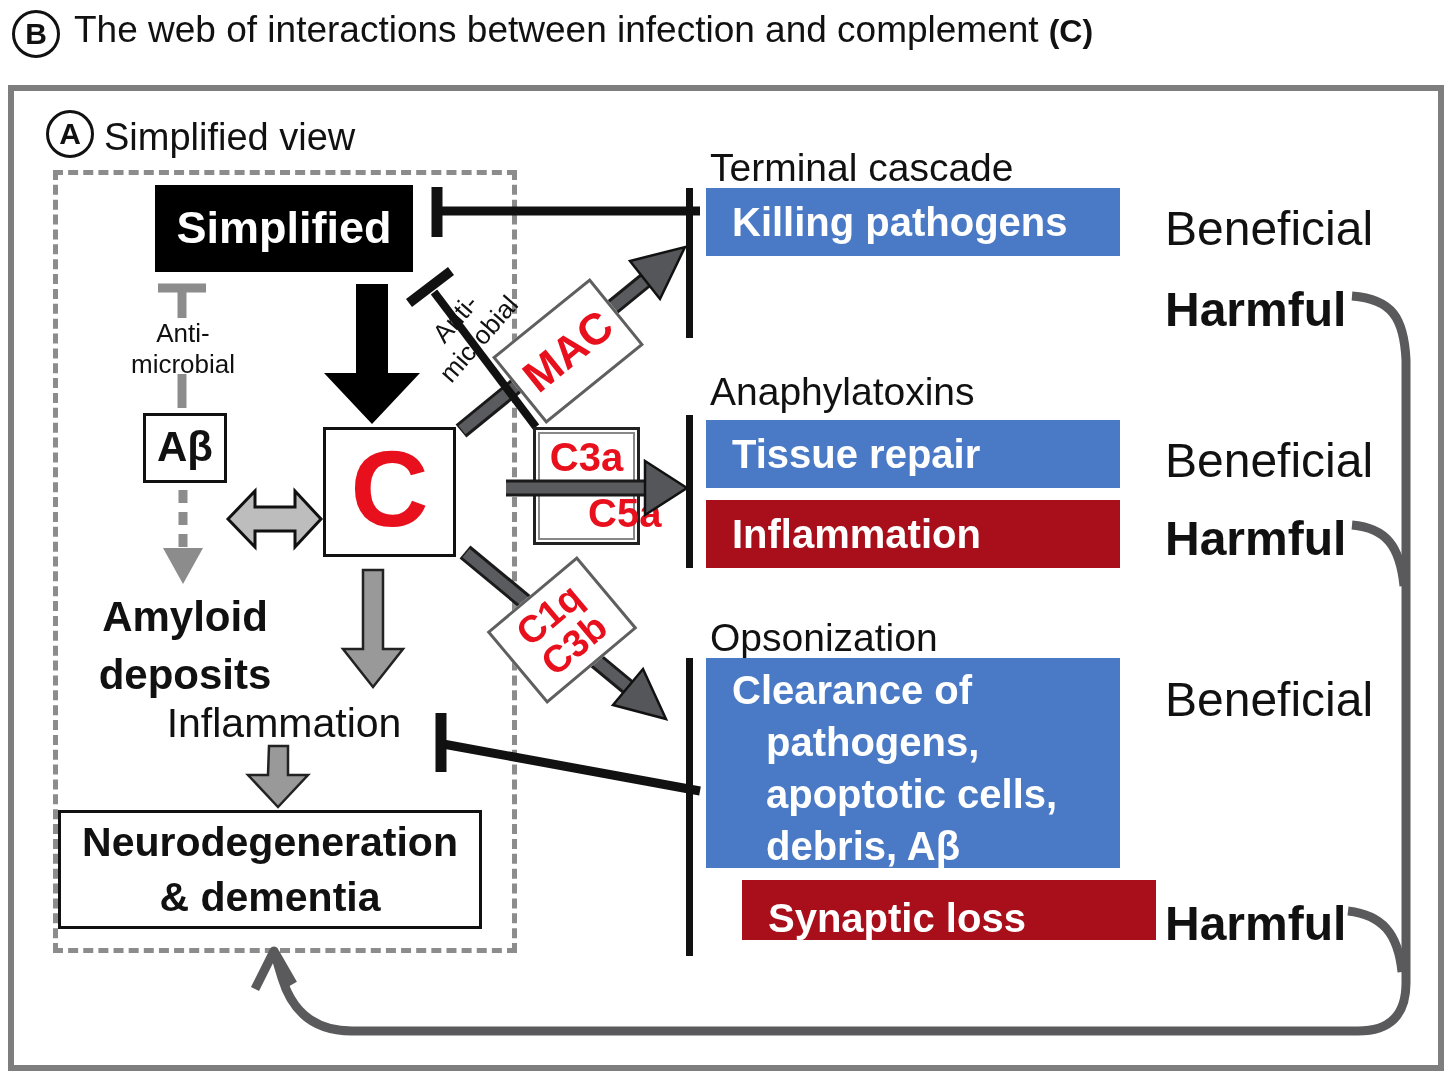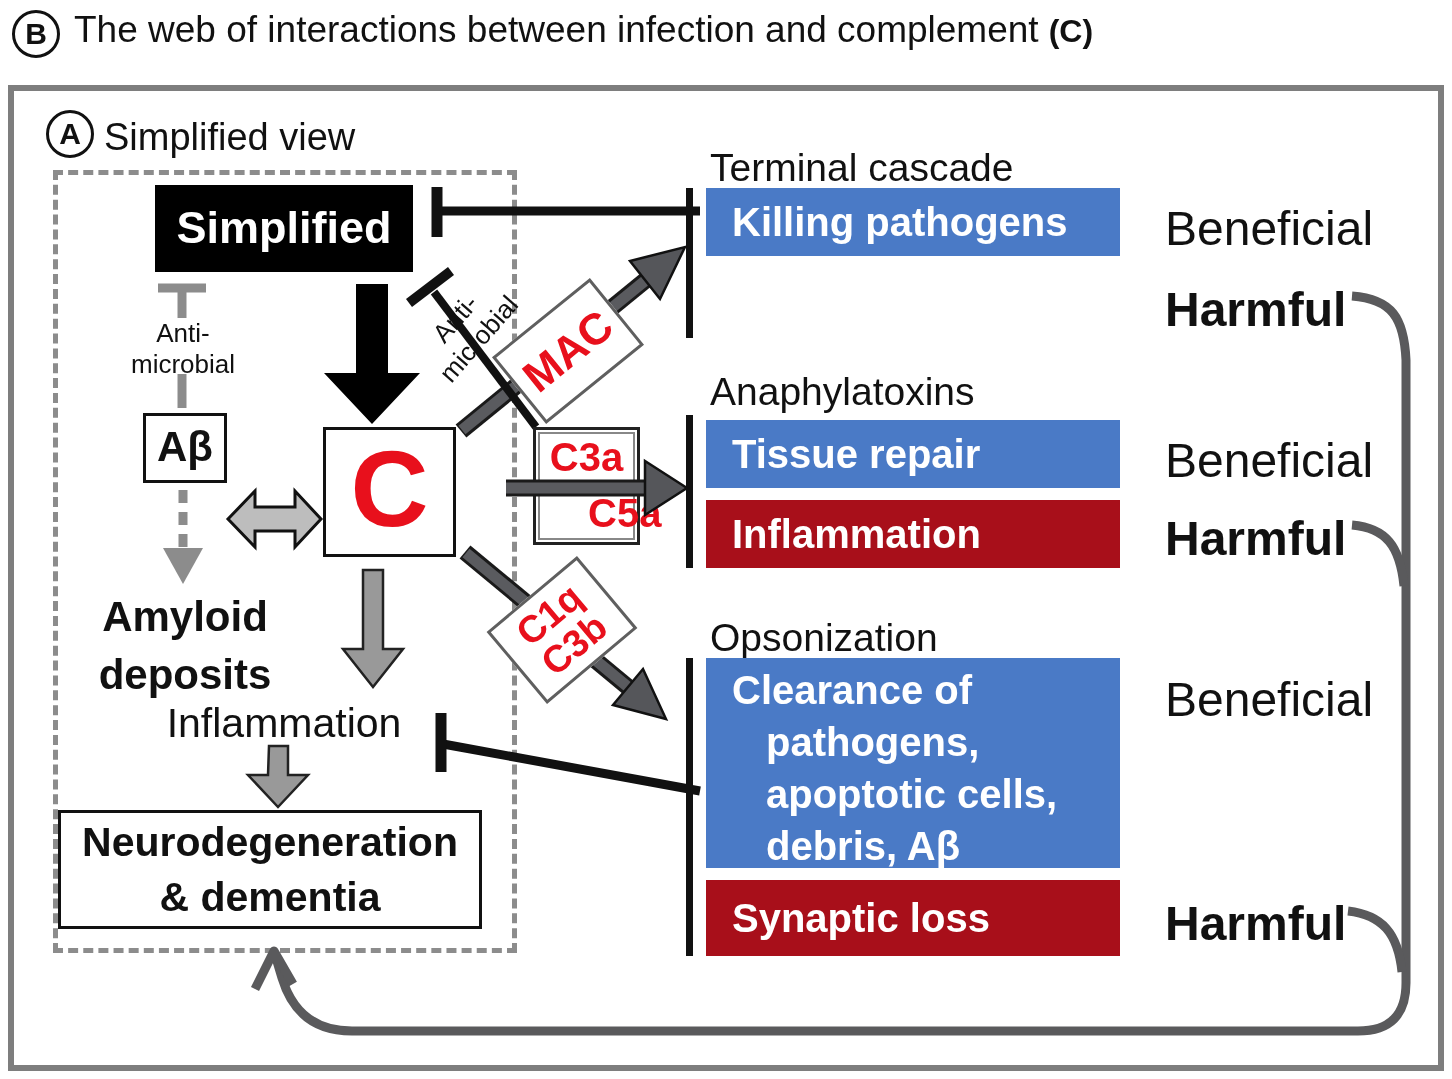--- a/index.html
+++ b/index.html
@@ -201,16 +201,16 @@
   <div class="tag bold" style="top:511px;">Harmful</div>
 
   <div class="group-heading" style="top:616px;">Opsonization</div>
   <div class="outcome-box blue" style="top:658px;height:210px;padding-top:6px;">
     <div class="clearance-line">Clearance of</div>
     <div class="clearance-line indent">pathogens,</div>
     <div class="clearance-line indent">apoptotic cells,</div>
     <div class="clearance-line indent">debris, Aβ</div>
   </div>
   <div class="tag" style="top:672px;">Beneficial</div>
-  <div class="outcome-box red" style="top:880px;height:76px;line-height:76px;">Synaptic loss</div>
+  <div class="outcome-box red" style="top:880px;height:60px;line-height:76px;margin-left:36px;">Synaptic loss</div>
   <div class="tag bold" style="top:896px;">Harmful</div>
 
 </div>
 
 </body></html>

